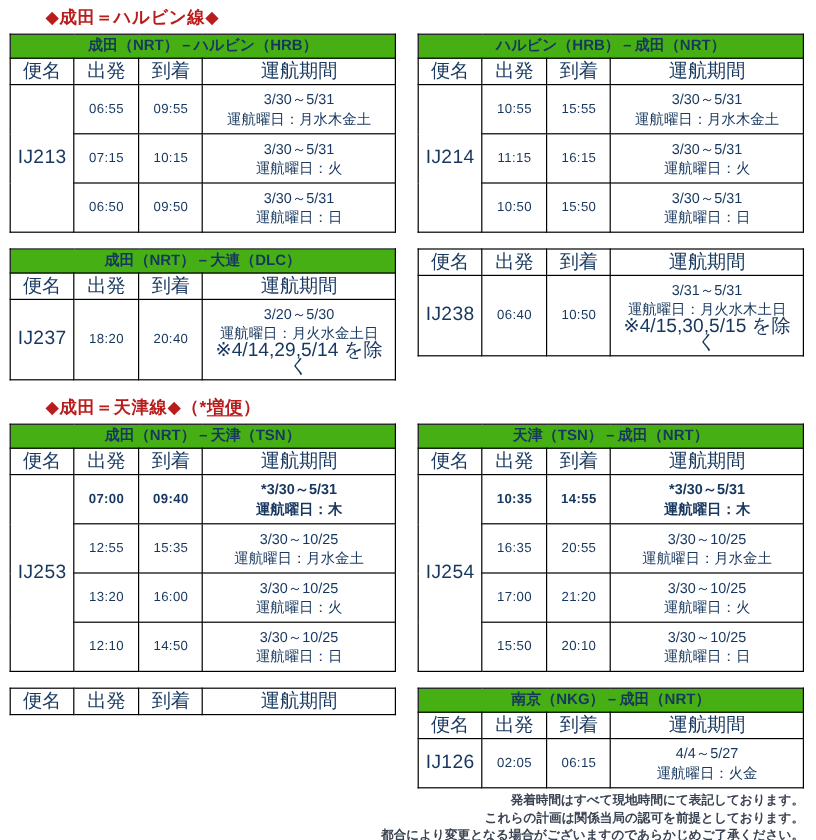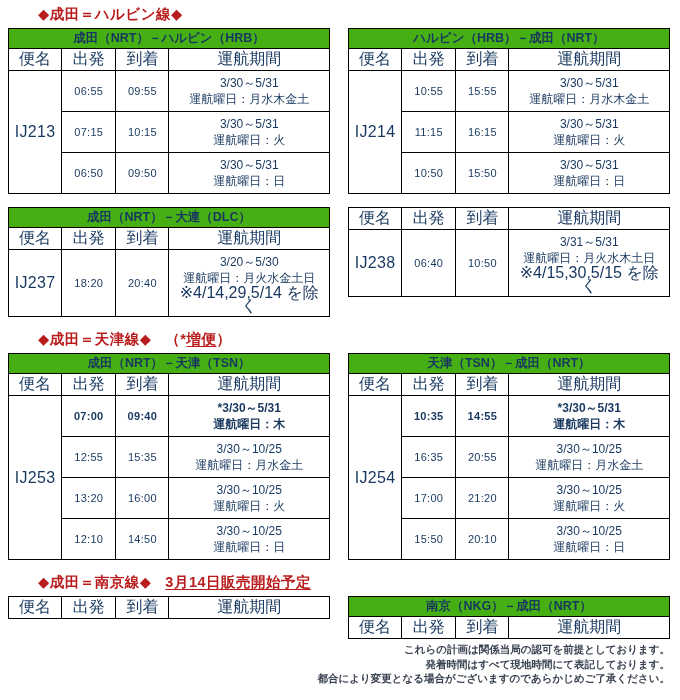--- a/index.html
+++ b/index.html
@@ -9,21 +9,21 @@
     font-family:"Liberation Sans","DejaVu Sans",sans-serif;
     color:var(--navy,#17375E);
   }
   .page { padding:5px 8px 0 8px; }
   .section { margin-top:13px; }
   .section:first-child { margin-top:0; }
   .heading {
     font-size:14.5px; font-weight:bold; color:#b91c1c;
     margin:0 0 4px 30px; letter-spacing:0.5px;
   }
-  .heading-note { margin-left:14px; }
+  .heading-note { }
   .u { text-decoration:underline; text-underline-offset:2px; }
   .tables-row { display:flex; gap:18px; align-items:flex-start; }
   table.sched { border-collapse:collapse; width:322px; table-layout:fixed; background:#fff; }
   table.sched td { border:1px solid #000; text-align:center; vertical-align:middle; color:var(--navy,#17375E); }
   .title-cell {
     background:var(--green,#46AF14); color:#000; font-weight:bold;
     font-size:12.5px; height:20px; border:1.5px solid #000 !important;
   }
   .head-row td { font-size:16px; height:20px; border-bottom:2px solid #000; }
   .flight-cell { font-size:16px; letter-spacing:0.3px; }
@@ -296,21 +296,20 @@
                 <td class="period-cell">
                   <div>3/30～10/25</div>
                   <div>運航曜日：日</div>
                 </td>
               </tr>
             </tbody>
           </table>
         </div>
       </div>
       <div class="section">
-        <div class="heading"><span>◆成田＝南京線◆</span><span class="heading-note"><span class="u">3月14日販売開始予定</span></span></div>
         <div class="tables-row">
           <table class="sched">
             <colgroup>
               <col style="width: 53px;">
               <col style="width: 54px;">
               <col style="width: 53px;">
               <col style="width: 160px;">
             </colgroup>
             <tbody>
               <tr class="head-row">
@@ -330,24 +329,33 @@
             </colgroup>
             <tbody>
               <tr class="title-row">
                 <td class="title-cell" colspan="4">南京（NKG）－成田（NRT）</td>
               </tr>
               <tr class="head-row">
                 <td>便名</td>
                 <td>出発</td>
                 <td>到着</td>
                 <td>運航期間</td>
+              </tr>
+              <tr class="data-row">
+                <td class="flight-cell" rowspan="1">IJ126</td>
+                <td class="time-cell">02:05</td>
+                <td class="time-cell">06:15</td>
+                <td class="period-cell">
+                  <div>4/4～5/27</div>
+                  <div>運航曜日：火金</div>
+                </td>
               </tr>
             </tbody>
           </table>
         </div>
       </div>
     </div>
   <div class="footer" id="footer">
+      <div class="footer-line">発着時間はすべて現地時間にて表記しております。</div>
       <div class="footer-line">これらの計画は関係当局の認可を前提としております。</div>
-      <div class="footer-line">発着時間はすべて現地時間にて表記しております。</div>
       <div class="footer-line">都合により変更となる場合がございますのであらかじめご了承ください。</div>
     </div>
 </div>
 
 </body></html>

